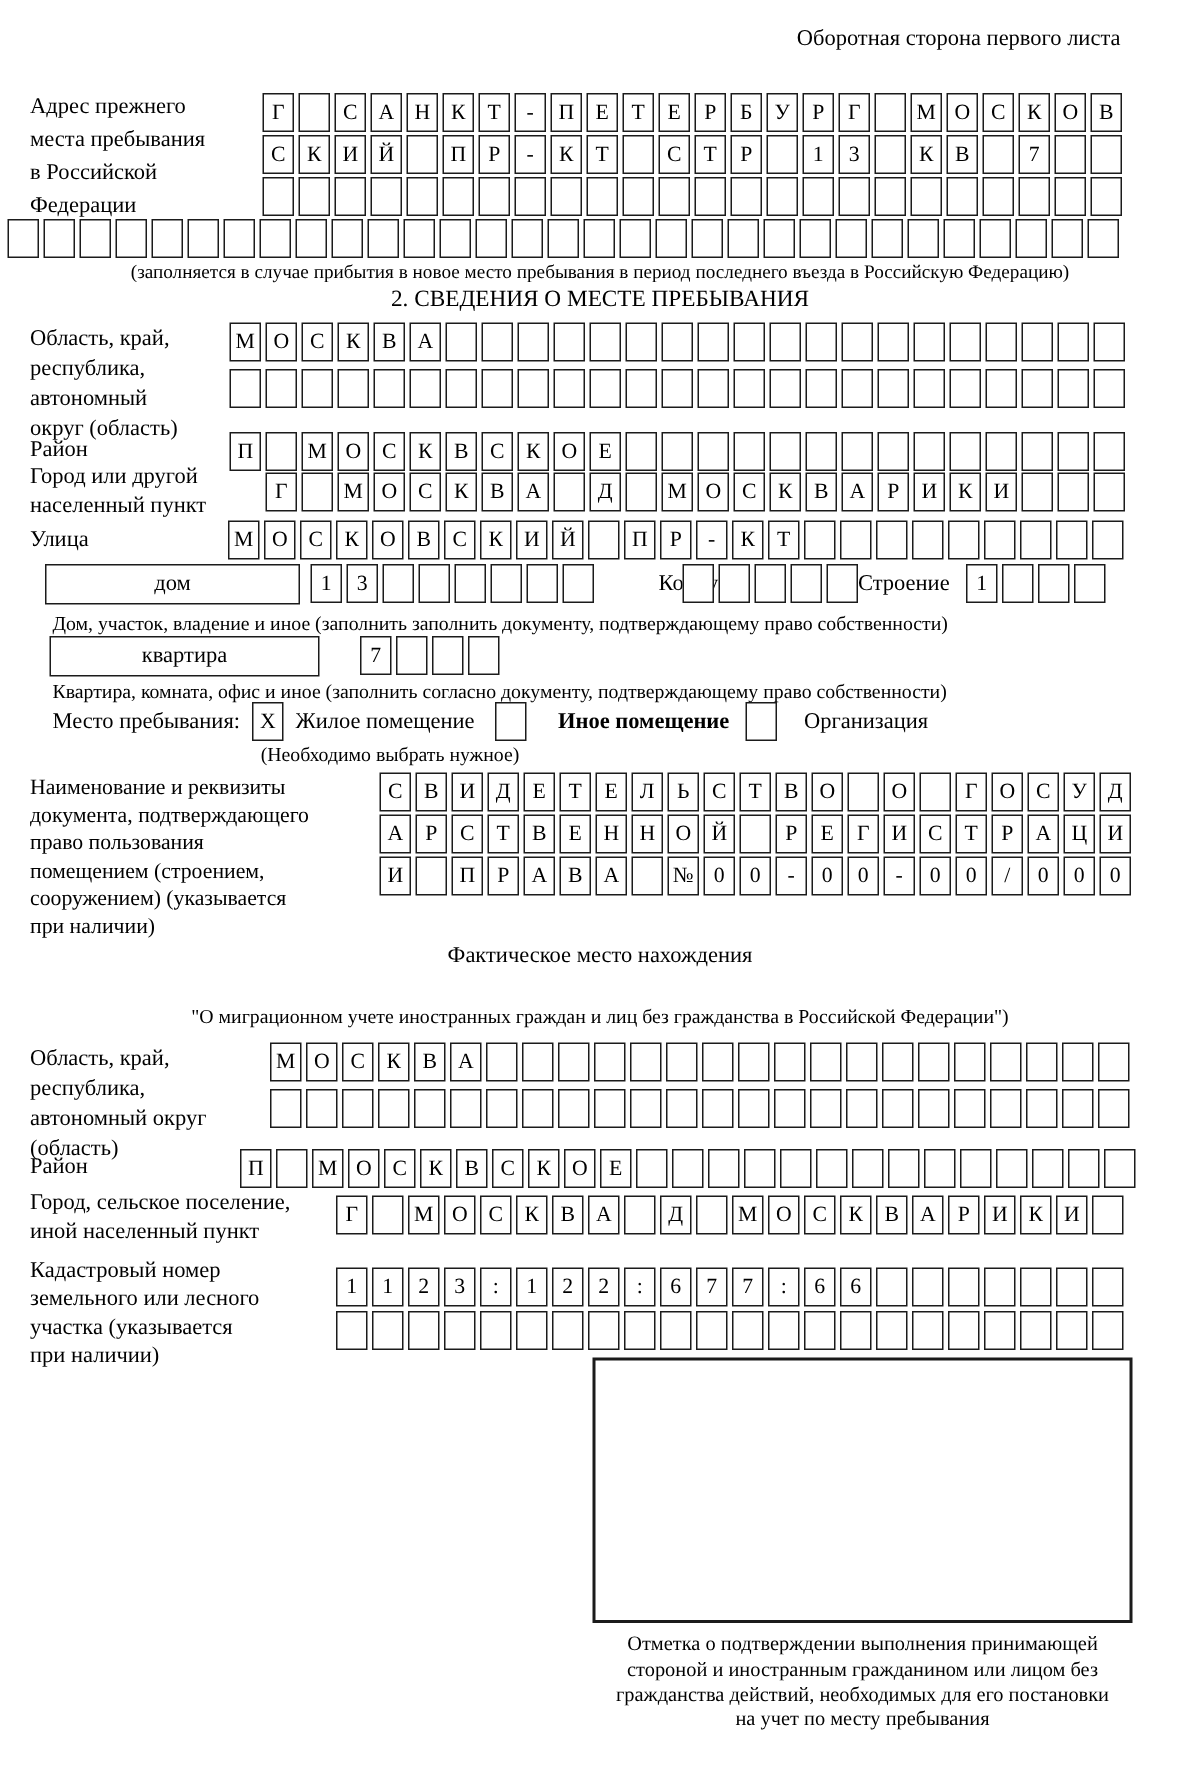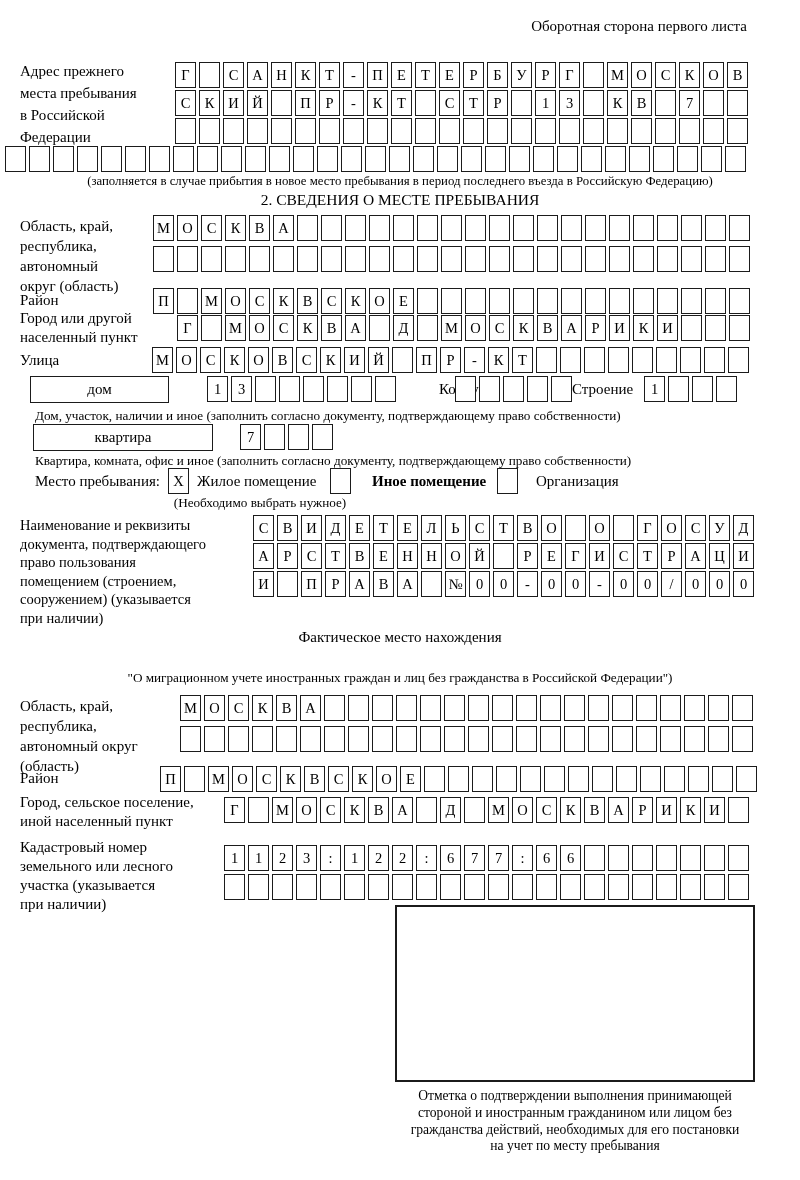--- a/index.html
+++ b/index.html
@@ -284,21 +284,21 @@
       <span class="cell"></span>
       <span class="cell"></span>
       <span class="cell"></span>
       <span class="cell"></span>
       <span class="cell"></span>
       <span class="cell"></span>
       <span class="cell"></span>
       <span class="cell"></span>
     </div>
 
-  <div class="fieldbox" style="left:30px;top:376px;width:139px;">
+  <div class="fieldbox" style="left:30px;top:376px;width:170px;">
     <span>дом</span>
   </div>
   <div class="cells" style="left:207px;top:376px;">
       <span class="cell">1</span>
       <span class="cell">3</span>
       <span class="cell"></span>
       <span class="cell"></span>
       <span class="cell"></span>
       <span class="cell"></span>
       <span class="cell"></span>
@@ -312,21 +312,21 @@
       <span class="cell"></span>
       <span class="cell"></span>
     </div>
   <div class="t" style="left:572px;top:379px;">Строение</div>
   <div class="cells" style="left:644px;top:376px;">
       <span class="cell">1</span>
       <span class="cell"></span>
       <span class="cell"></span>
       <span class="cell"></span>
     </div>
-  <div class="t small" style="left:35px;top:408px;width:720px;">Дом, участок, наличии и иное (заполнить согласно документу, подтверждающему право собственности)</div>
+  <div class="t small" style="left:35px;top:408px;width:720px;">Дом, участок, владение и иное (заполнить заполнить документу, подтверждающему право собственности)</div>
 
   <div class="fieldbox" style="left:33px;top:424px;width:180px;">
     <span>квартира</span>
   </div>
   <div class="cells" style="left:240px;top:424px;">
       <span class="cell">7</span>
       <span class="cell"></span>
       <span class="cell"></span>
       <span class="cell"></span>
     </div>

